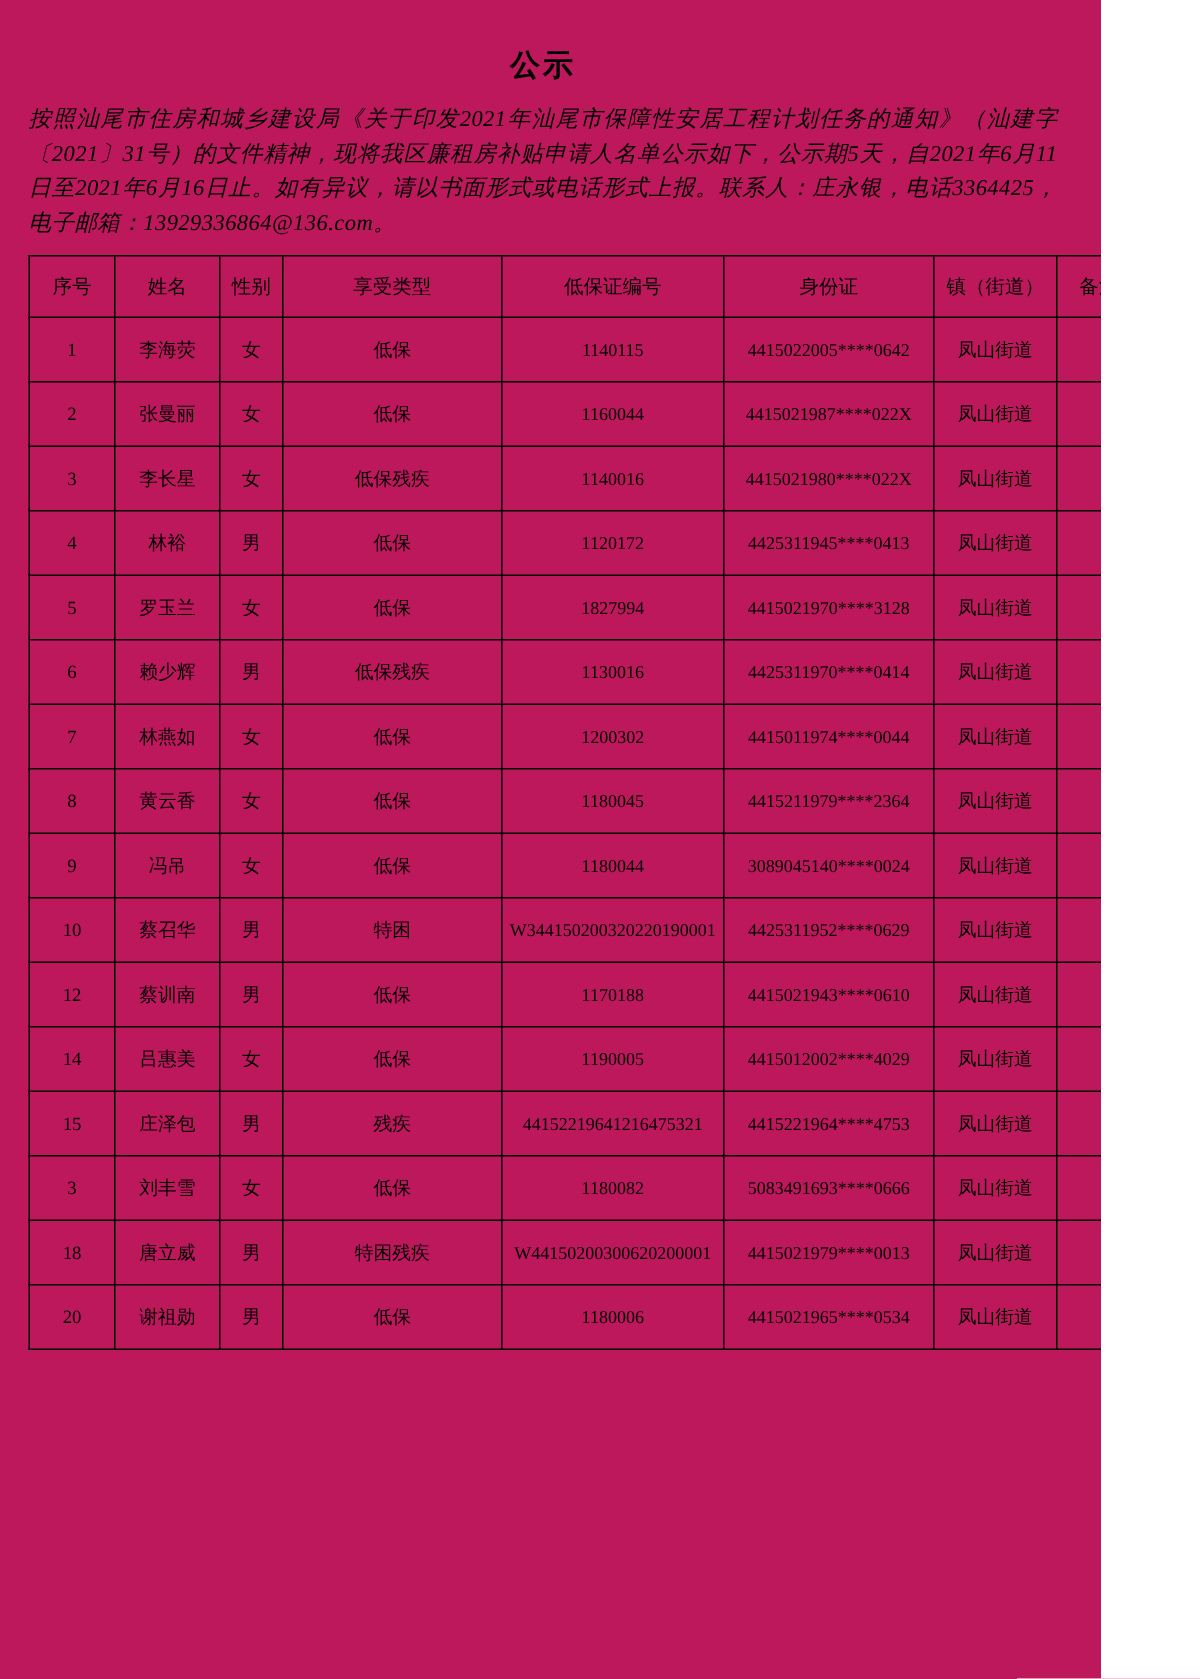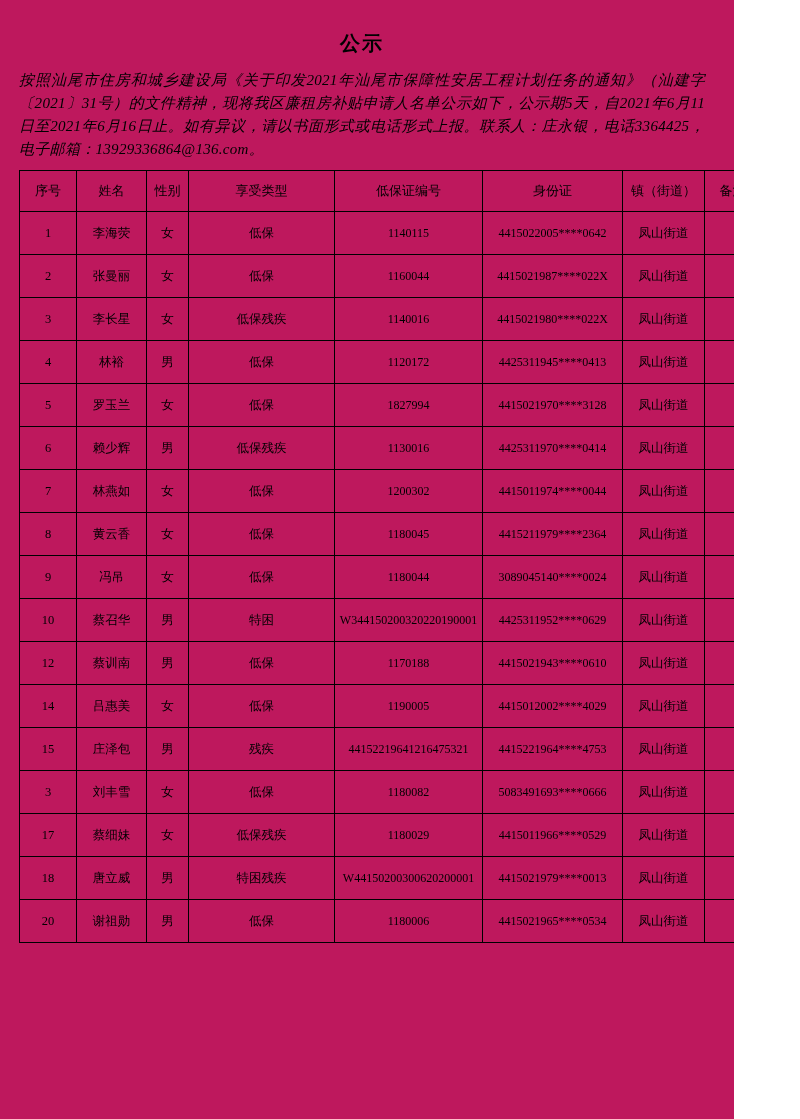--- a/index.html
+++ b/index.html
@@ -228,30 +228,20 @@
           <td>3</td>
           <td>刘丰雪</td>
           <td>女</td>
           <td>低保</td>
           <td>1180082</td>
           <td>5083491693****0666</td>
           <td>凤山街道</td>
           <td></td>
         </tr>
         <tr>
-          <td>17</td>
-          <td>蔡细妹</td>
-          <td>女</td>
-          <td>低保残疾</td>
-          <td>1180029</td>
-          <td>4415011966****0529</td>
-          <td>凤山街道</td>
-          <td></td>
-        </tr>
-        <tr>
           <td>18</td>
           <td>唐立威</td>
           <td>男</td>
           <td>特困残疾</td>
           <td>W44150200300620200001</td>
           <td>4415021979****0013</td>
           <td>凤山街道</td>
           <td></td>
         </tr>
         <tr>

